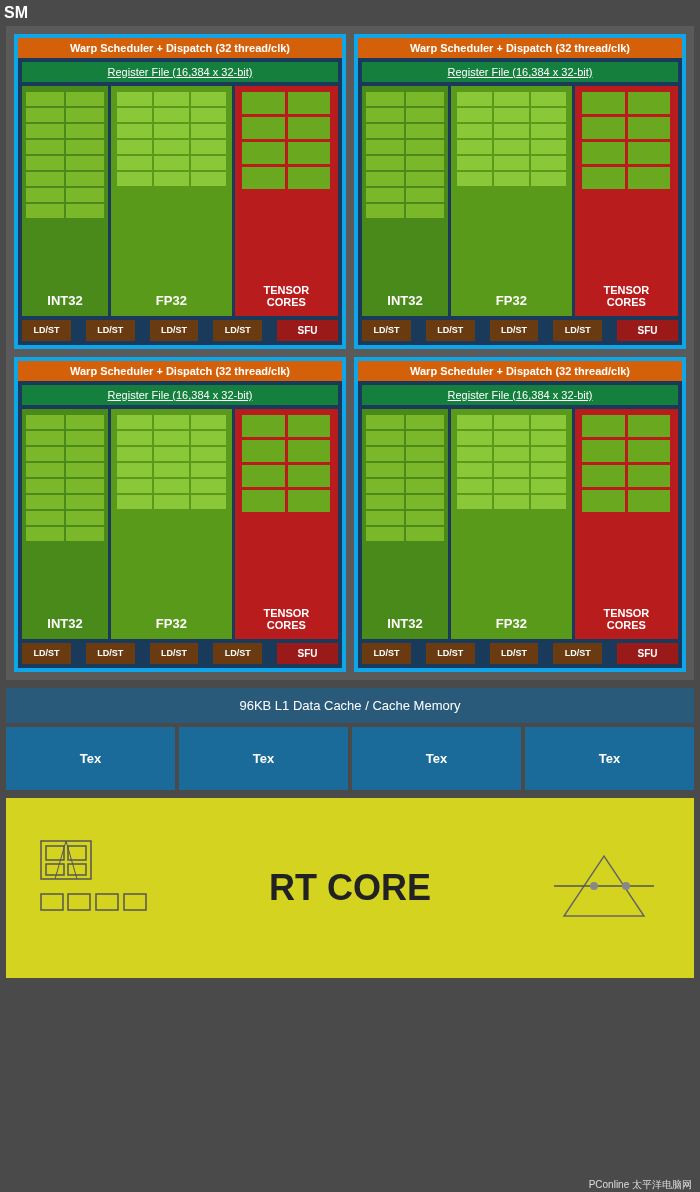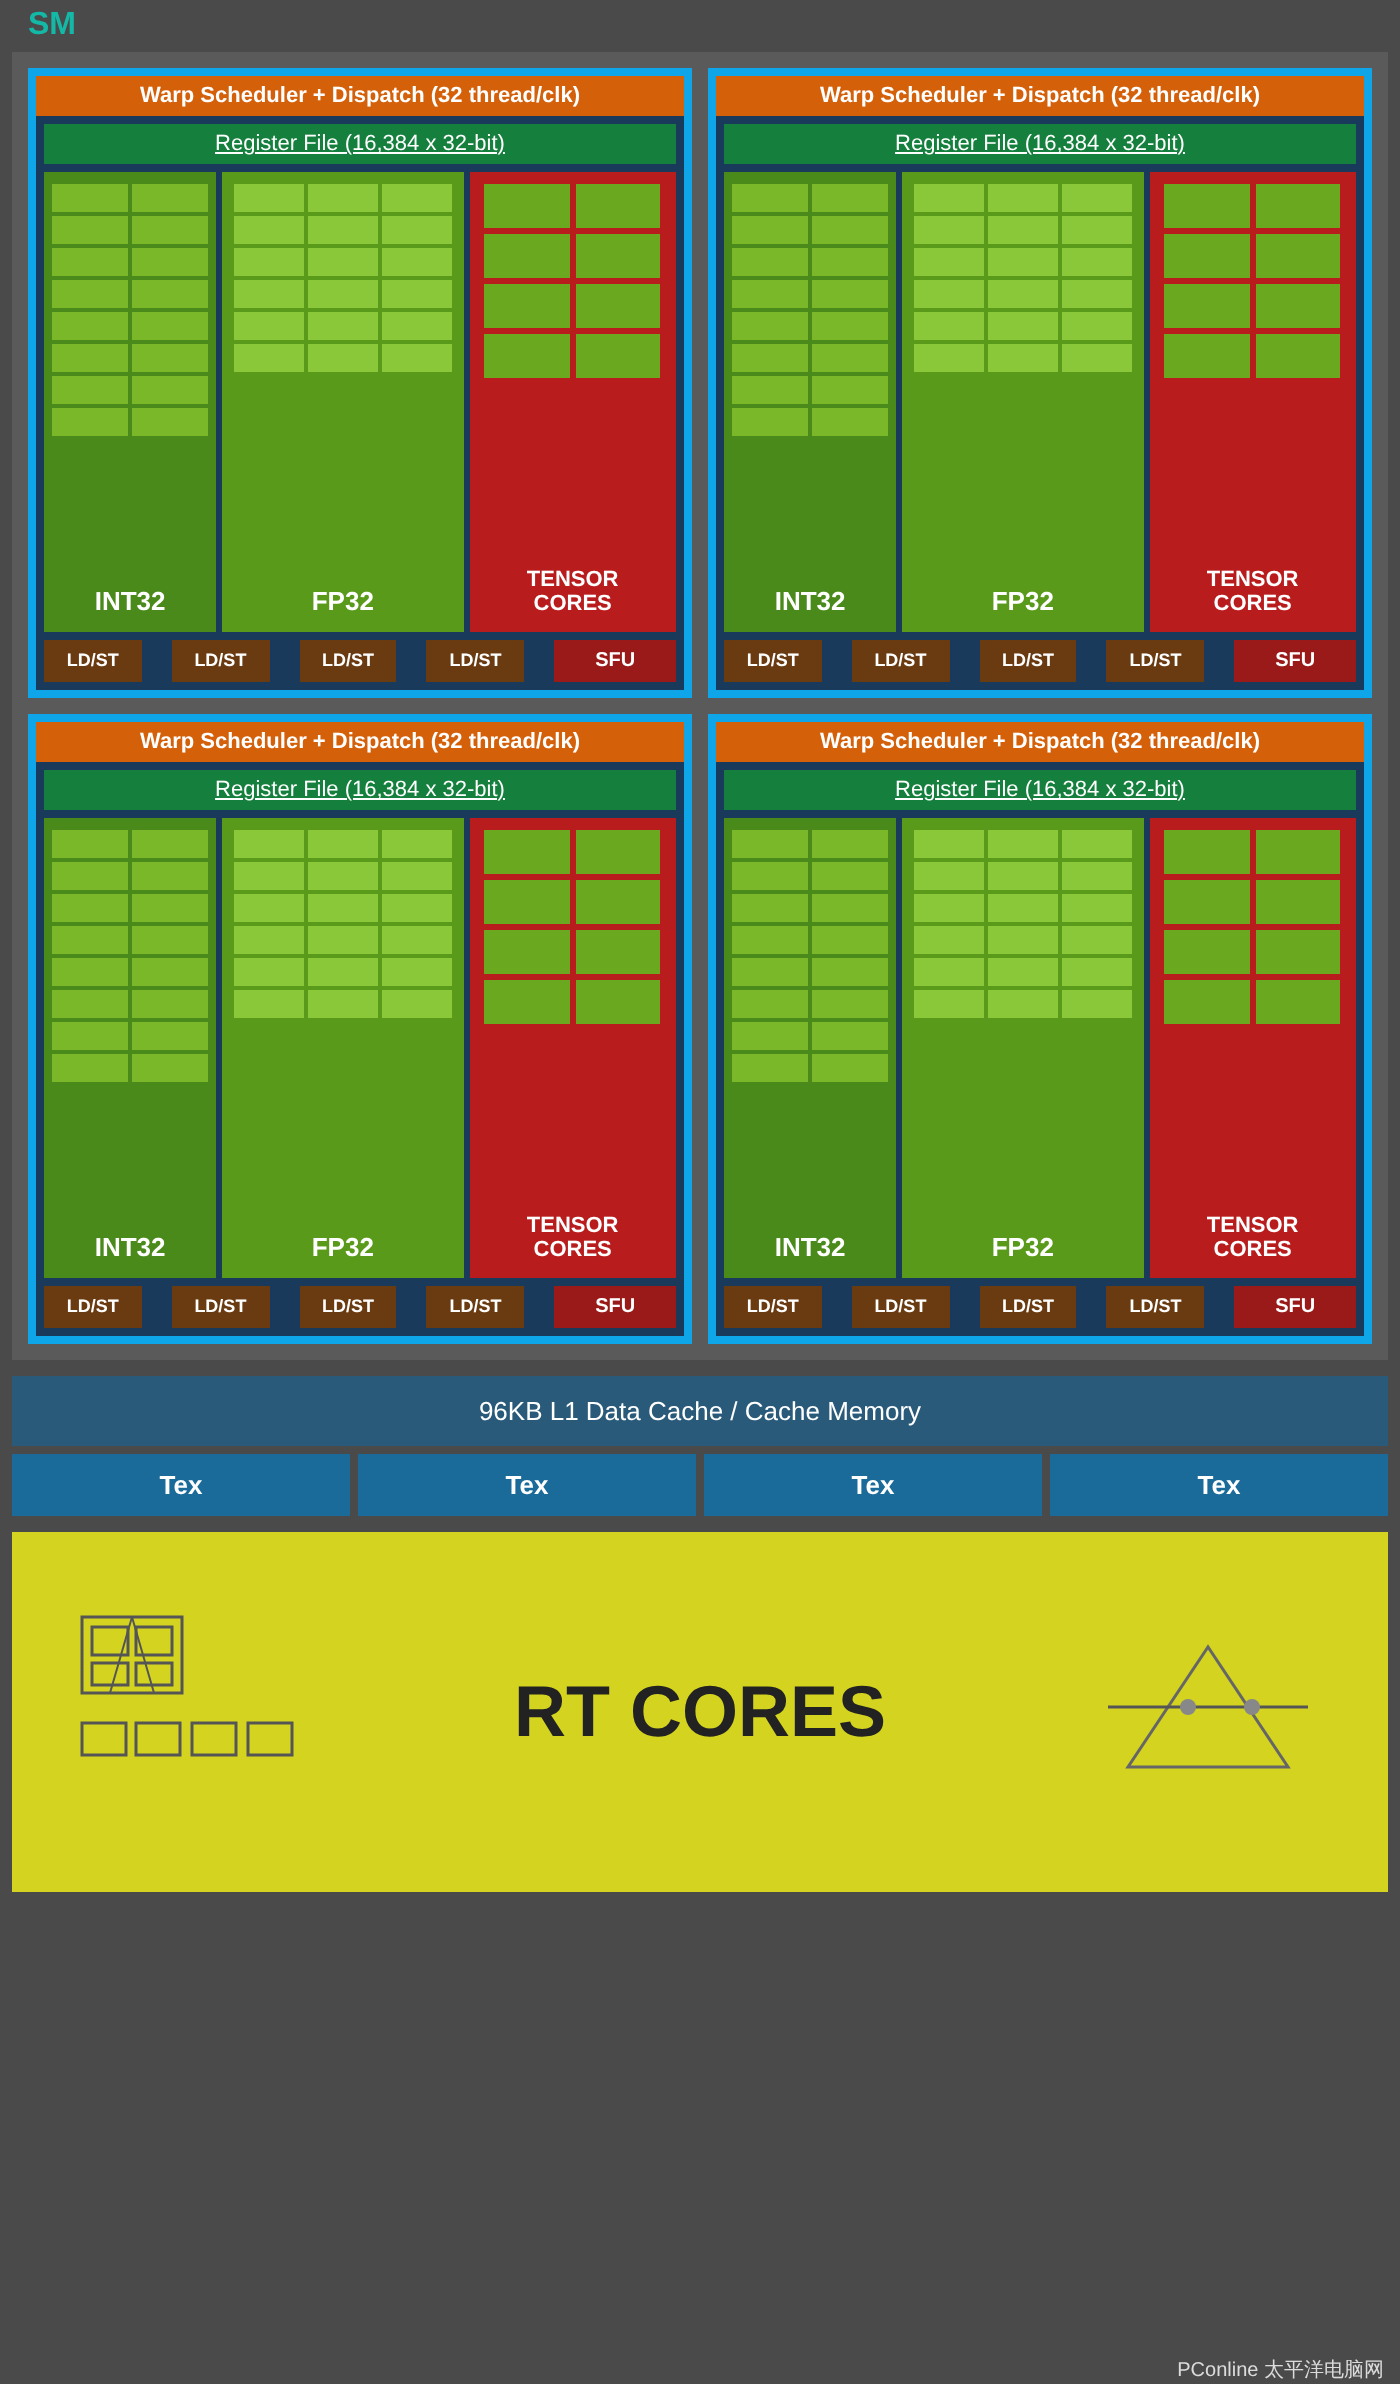--- a/index.html
+++ b/index.html
@@ -4,24 +4,24 @@
   <style>
     * { box-sizing: border-box; margin: 0; padding: 0; }
     body {
       background: #4a4a4a;
       font-family: Arial, sans-serif;
       width: 700px;
       min-height: 1192px;
     }
 
     .sm-label {
-      color: #14b8a6;
+      color: #ffffff;
       font-weight: bold;
       font-size: 16px;
-      padding: 4px 14px;
+      padding: 4px 4px;
     }
 
     .outer-container {
       background: #5a5a5a;
       padding: 8px;
       margin: 0 6px 6px 6px;
     }
 
     .quadrant-grid {
       display: grid;
@@ -191,21 +191,21 @@
       grid-template-columns: 1fr 1fr 1fr 1fr;
       gap: 4px;
       padding: 0 6px;
       margin-bottom: 8px;
     }
 
     .tex-btn {
       background: #1a6a9a;
       color: white;
       text-align: center;
-      padding: 8px 4px;
+      padding: 24px 4px;
       font-size: 13px;
       font-weight: bold;
     }
 
     .rt-core-section {
       background: #d4d420;
       margin: 0 6px 8px 6px;
       padding: 20px;
       min-height: 180px;
       display: flex;
@@ -561,21 +561,21 @@
       <line x1="30" y1="15" x2="19" y2="53" stroke="#555" stroke-width="1"></line>
       <line x1="30" y1="15" x2="41" y2="53" stroke="#555" stroke-width="1"></line>
 
       <rect x="5" y="68" width="22" height="16" fill="none" stroke="#555" stroke-width="1.5"></rect>
       <rect x="32" y="68" width="22" height="16" fill="none" stroke="#555" stroke-width="1.5"></rect>
       <rect x="60" y="68" width="22" height="16" fill="none" stroke="#555" stroke-width="1.5"></rect>
       <rect x="88" y="68" width="22" height="16" fill="none" stroke="#555" stroke-width="1.5"></rect>
     </svg>
   </div>
 
-  <div class="rt-core-label">RT CORES</div>
+  <div class="rt-core-label">RT CORE</div>
 
   <div class="rt-shapes-right">
     <svg width="110" height="80" viewBox="0 0 110 80">
 
       <polygon points="10,70 90,70 50,10" fill="none" stroke="#666" stroke-width="1.5"></polygon>
 
       <line x1="0" y1="40" x2="100" y2="40" stroke="#555" stroke-width="1.5"></line>
 
       <circle cx="40" cy="40" r="4" fill="#888"></circle>
       <circle cx="72" cy="40" r="4" fill="#888"></circle>

